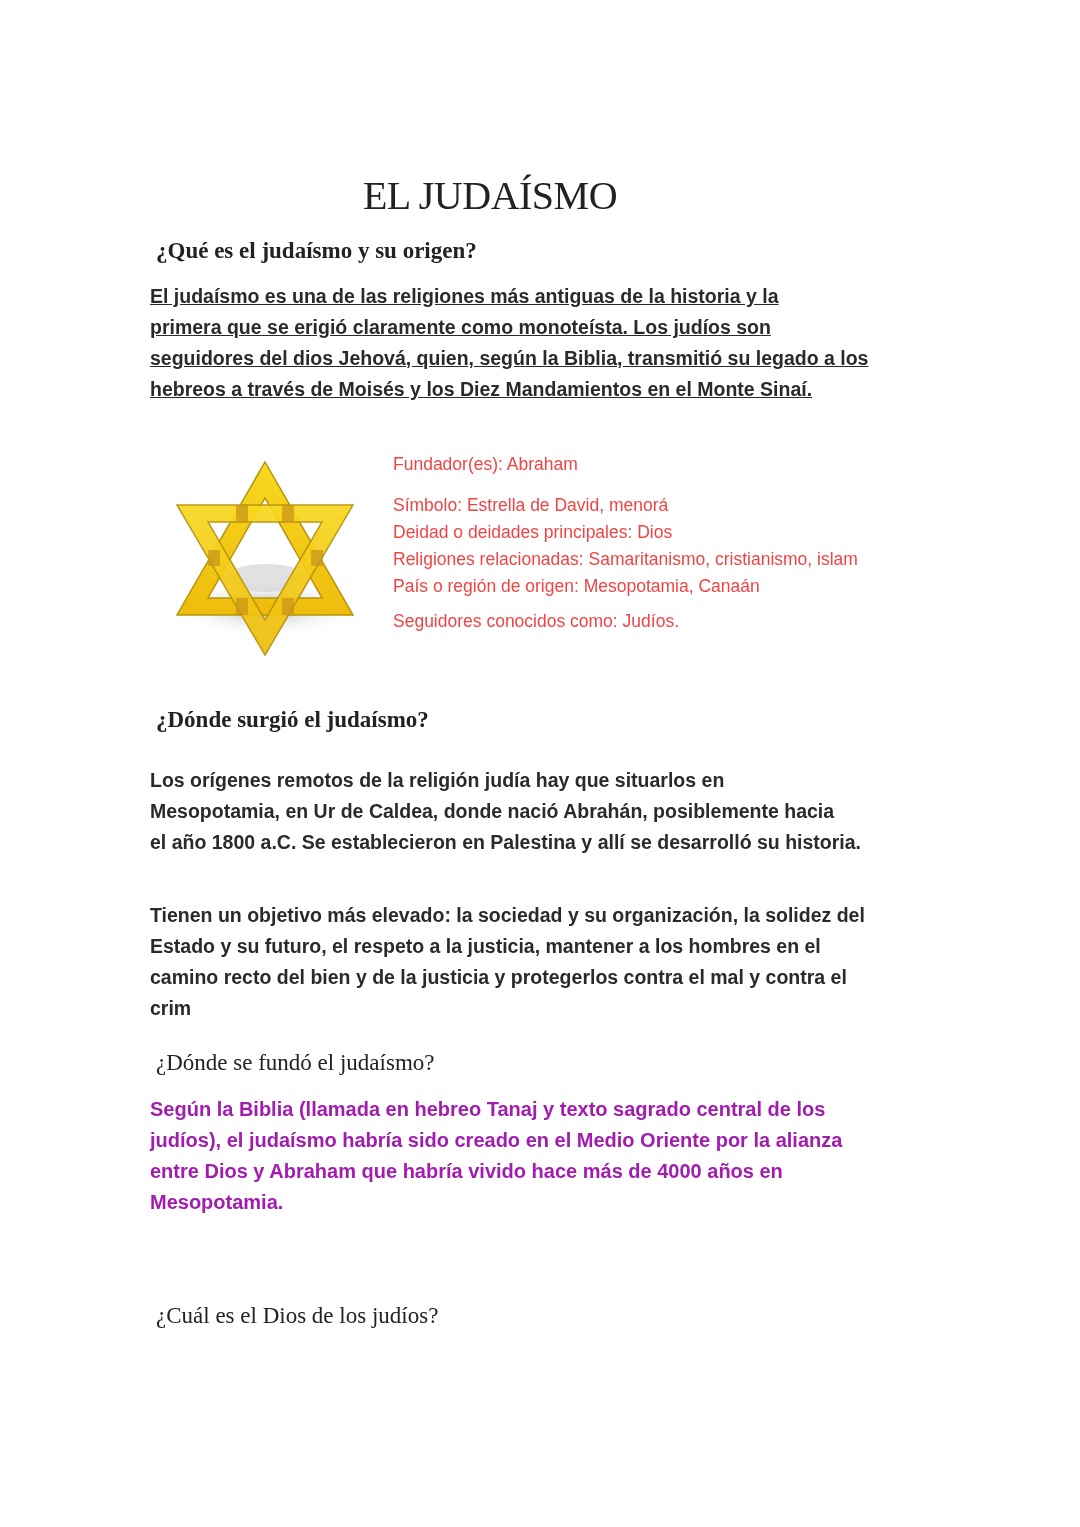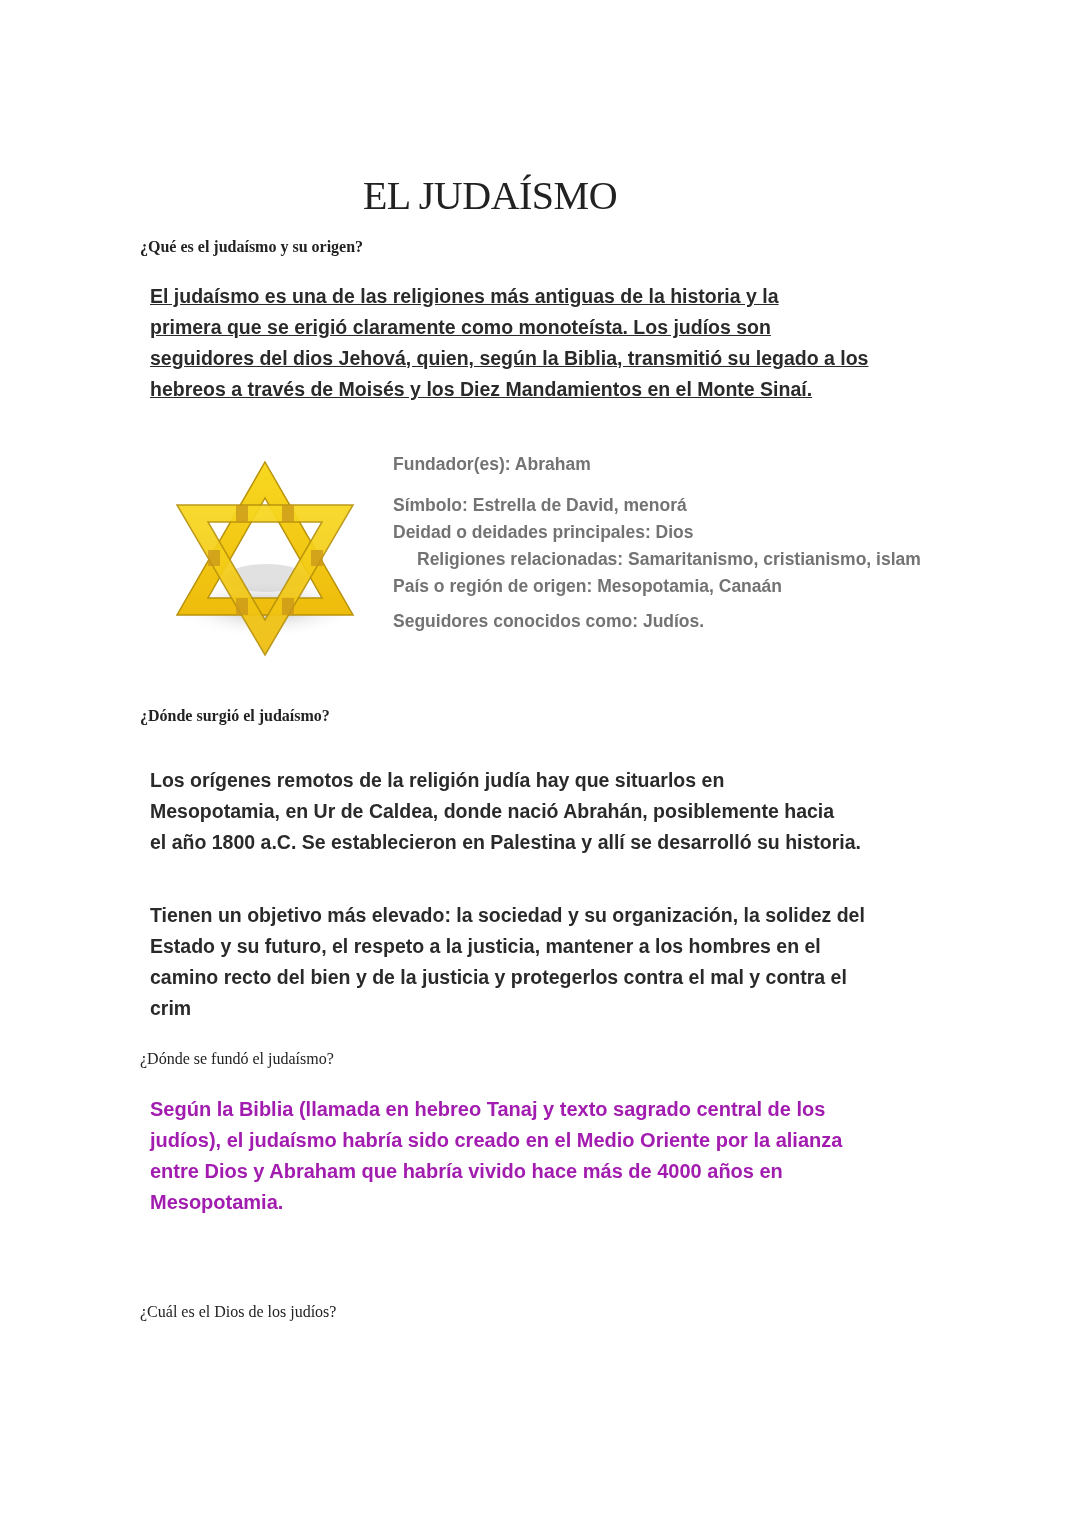--- a/index.html
+++ b/index.html
@@ -3,29 +3,29 @@
 <meta charset="utf-8">
 <style>
   html, body { margin: 0; padding: 0; background: #ffffff; }
   body { width: 1080px; height: 1527px; position: relative; overflow: hidden; color: #1e1e1e; }
   .serif { font-family: "Liberation Serif", "DejaVu Serif", serif; }
   .sans { font-family: "Liberation Sans", "DejaVu Sans", sans-serif; }
   .title {
     position: absolute; left: 0; width: 980px; top: 172px; text-align: center;
     font-size: 40px; font-weight: normal; letter-spacing: -0.5px; color: #222;
   }
-  .h2 { position: absolute; left: 140px; font-size: 16px; color: #222; }
+  .h2 { position: absolute; left: 156px; font-size: 23px; color: #222; }
   .h2.bold { font-weight: bold; }
   .para {
     position: absolute; left: 150px; width: 800px;
     font-size: 19.5px; line-height: 31px; font-weight: bold; color: #2a2a2a;
   }
   .para.light { font-weight: bold; color: #a21caf; font-size: 20px; }
   .star-box { position: absolute; left: 148px; top: 450px; width: 230px; height: 222px; }
-  .facts { position: absolute; left: 393px; top: 452px; font-size: 17.5px; font-weight: bold; color: #737373; }
+  .facts { position: absolute; left: 393px; top: 452px; font-size: 17.5px; font-weight: normal; color: #ef4444; }
   .facts div { white-space: nowrap; }
 </style>
 </head>
 <body>
 
 <div>
 
   <div class="title serif">EL JUDAÍSMO</div>
 
   <div class="h2 bold serif" style="top:238px;">¿Qué es el judaísmo y su origen?</div>
@@ -64,21 +64,21 @@
         <rect x="134" y="148" width="12" height="17"></rect>
       </g>
     </svg>
   </div>
 
   <div class="facts sans">
     <div style="height:24px; line-height:24px;">Fundador(es): Abraham</div>
     <div style="height:16px;"></div>
     <div style="height:27px; line-height:27px;">Símbolo: Estrella de David, menorá</div>
     <div style="height:27px; line-height:27px;">Deidad o deidades principales: Dios</div>
-    <div style="height:27px; line-height:27px;margin-left:24px;">Religiones relacionadas: Samaritanismo, cristianismo, islam</div>
+    <div style="height:27px; line-height:27px;">Religiones relacionadas: Samaritanismo, cristianismo, islam</div>
     <div style="height:27px; line-height:27px;">País o región de origen: Mesopotamia, Canaán</div>
     <div style="height:8px;"></div>
     <div style="height:27px; line-height:27px;">Seguidores conocidos como: Judíos.</div>
   </div>
 
   <div class="h2 bold serif" style="top:707px;">¿Dónde surgió el judaísmo?</div>
   <div class="para sans" style="top:765px;">
     <div>Los orígenes remotos de la religión judía hay que situarlos en</div>
     <div>Mesopotamia, en Ur de Caldea, donde nació Abrahán, posiblemente hacia</div>
     <div>el año 1800 a.C. Se establecieron en Palestina y allí se desarrolló su historia.</div>

